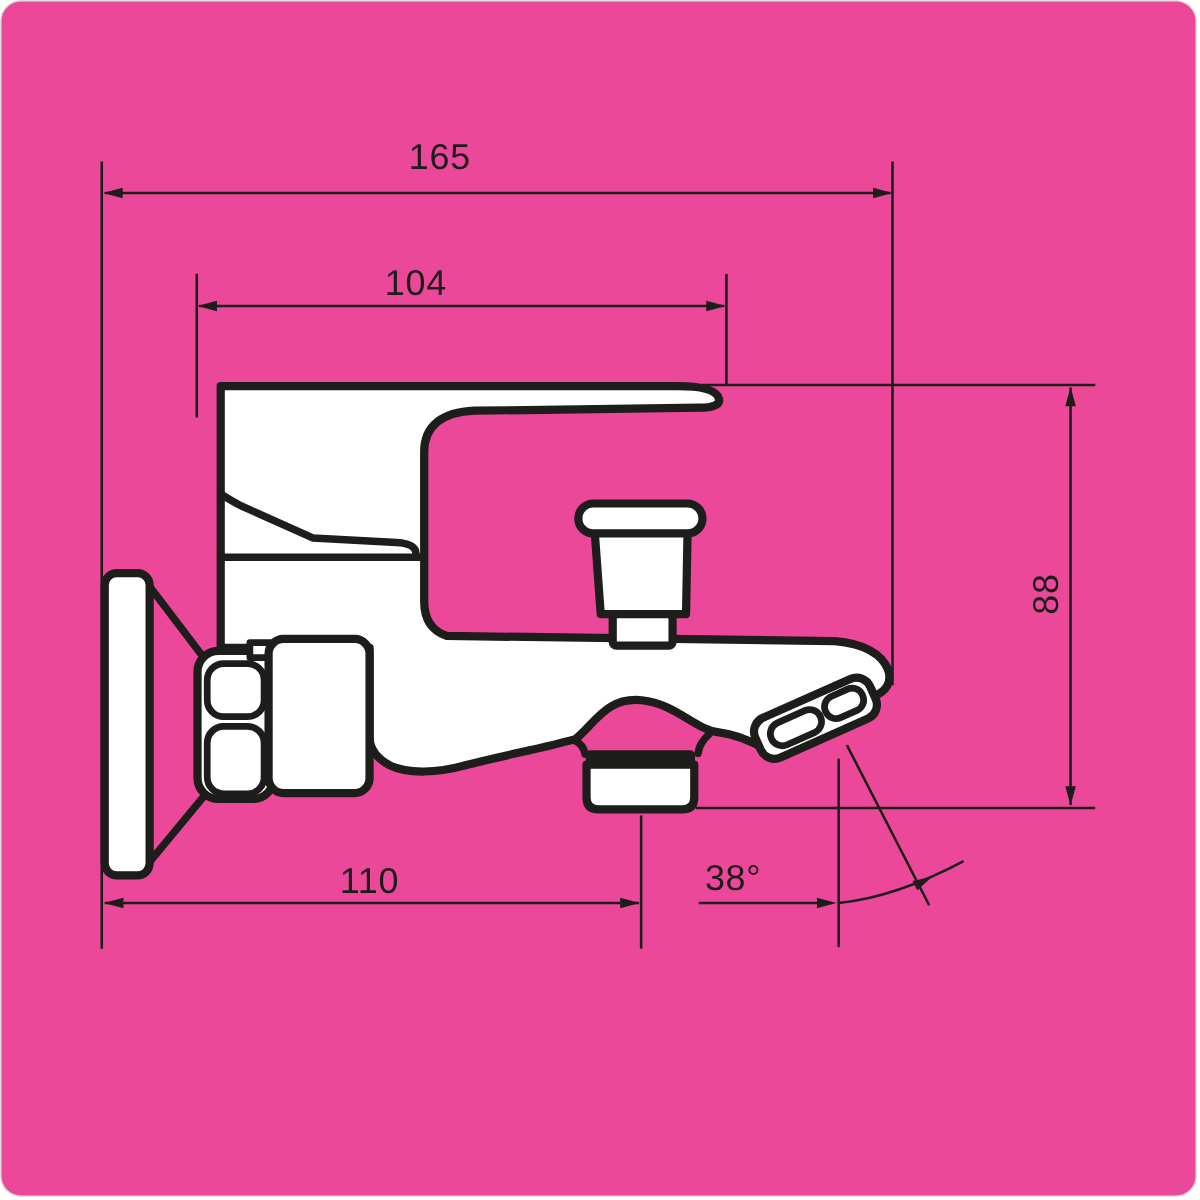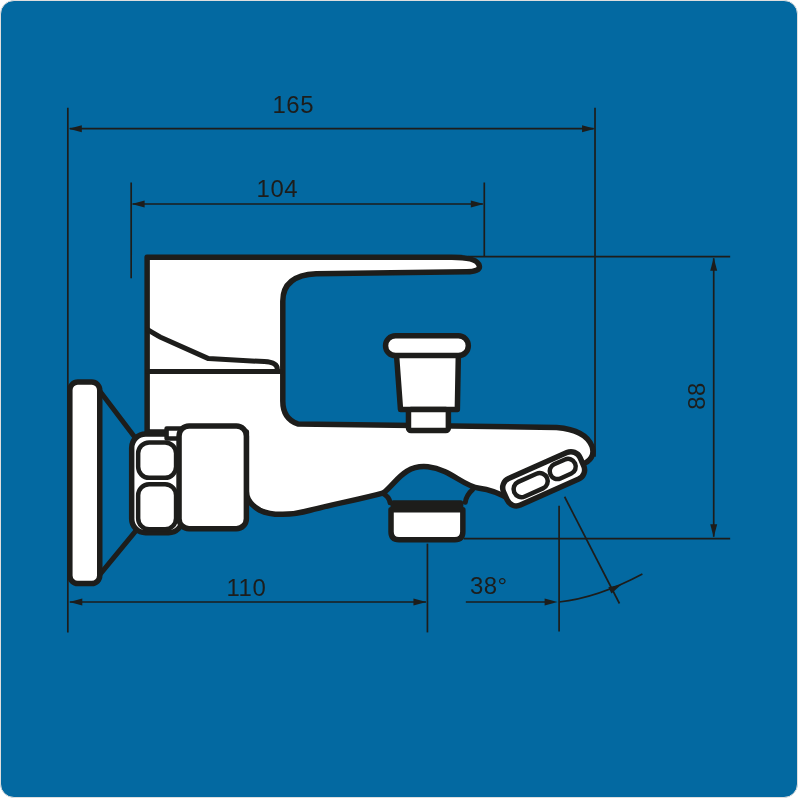--- a/index.html
+++ b/index.html
@@ -7,21 +7,21 @@
     padding: 0;
     background: #ffffff;
     width: 800px;
     height: 800px;
     font-family: "Liberation Sans", sans-serif;
   }
   .canvas {
     position: relative;
     width: 798px;
     height: 798px;
-    background: #0369a1;
+    background: #ec4899;
     border: 1px solid #dedede;
     border-radius: 14px;
     box-sizing: border-box;
     overflow: hidden;
   }
   svg { display: block; }
   .dim-line {
     stroke: #1d1d1b;
     stroke-width: 1.7;
     fill: none;

